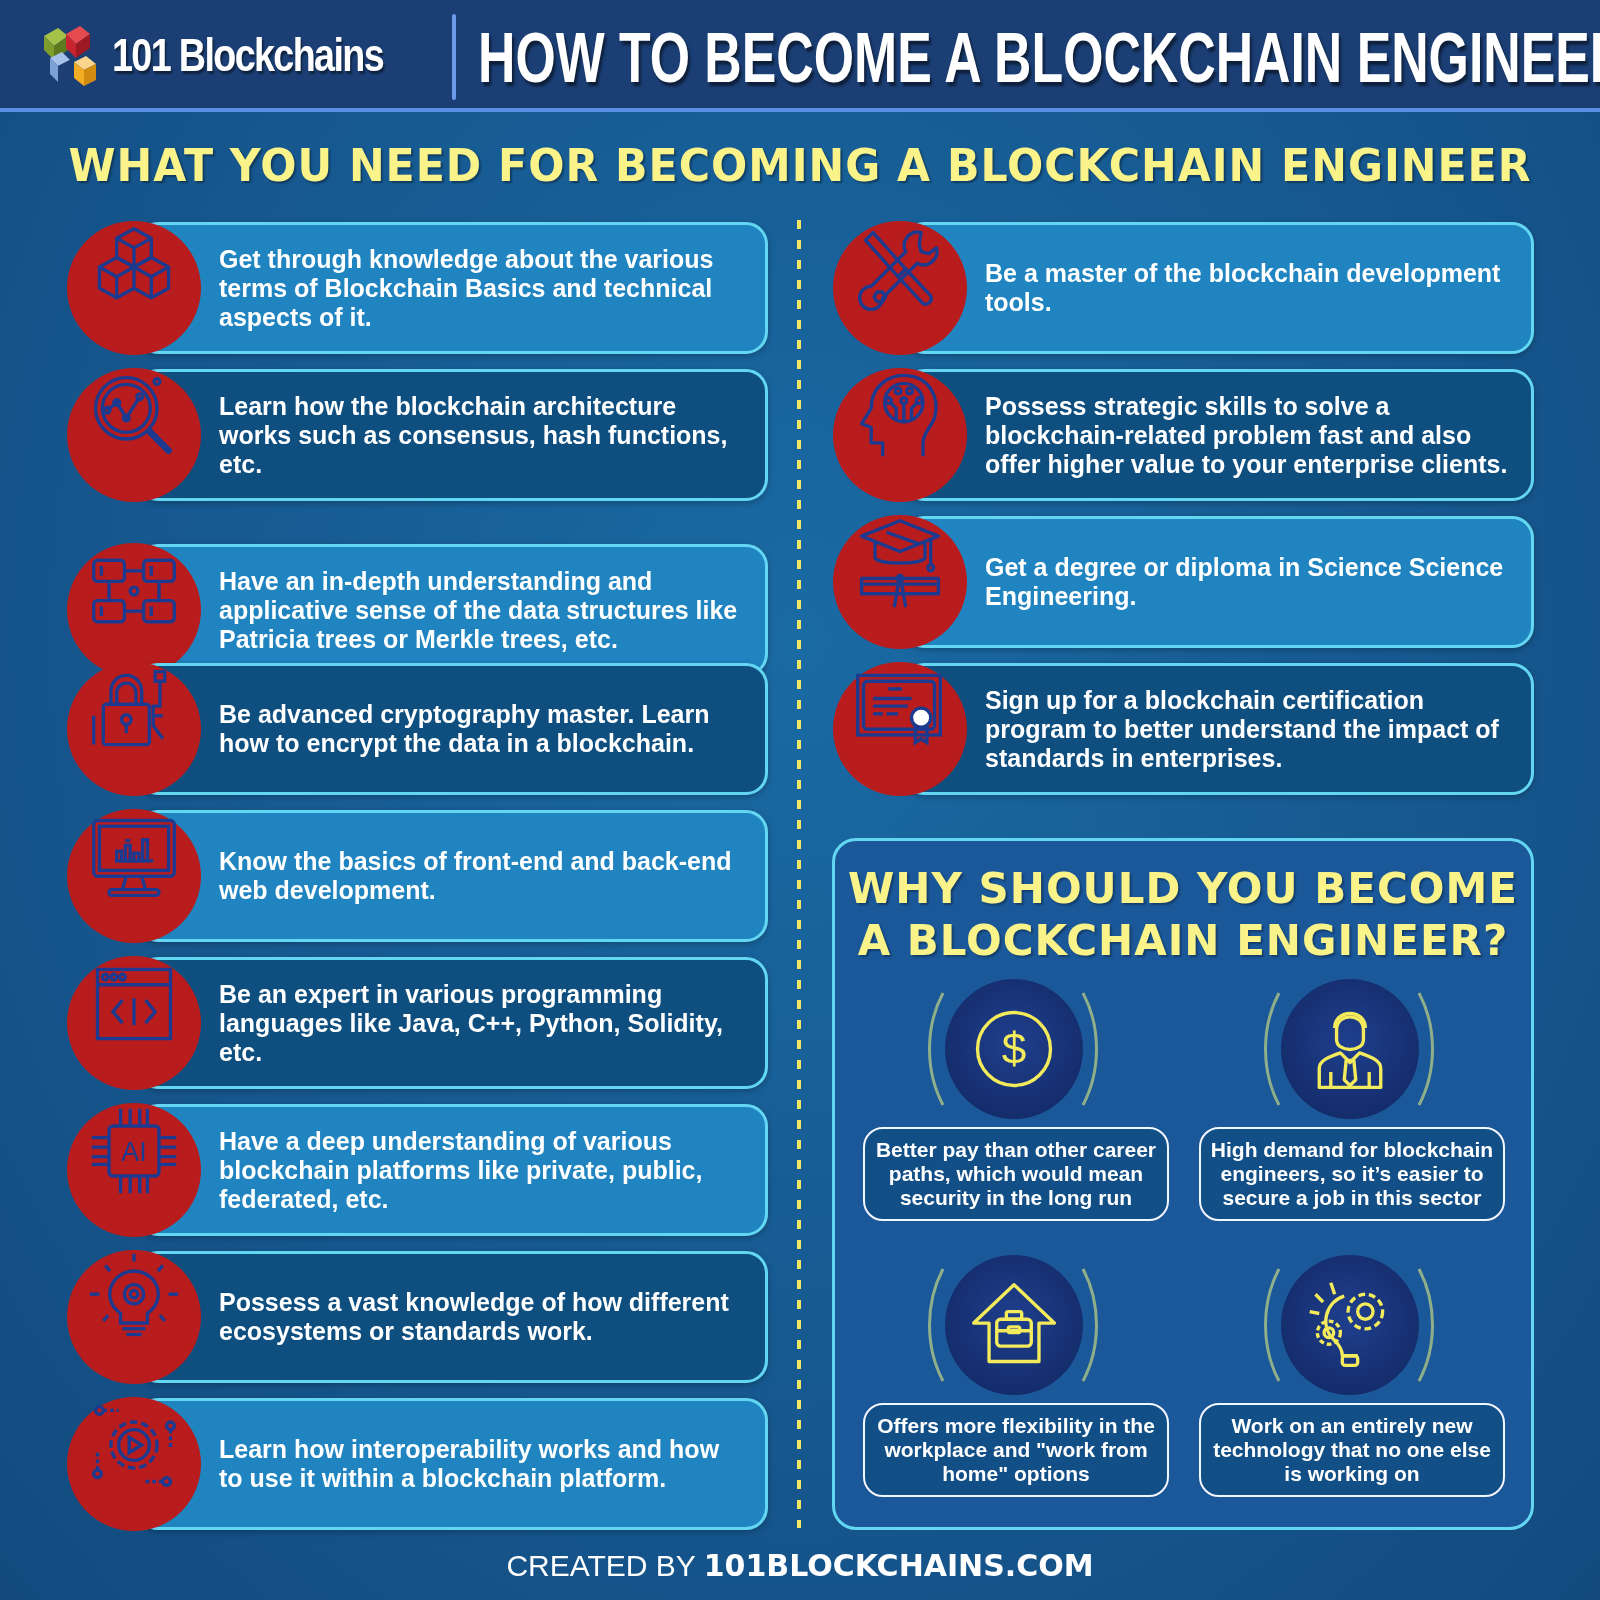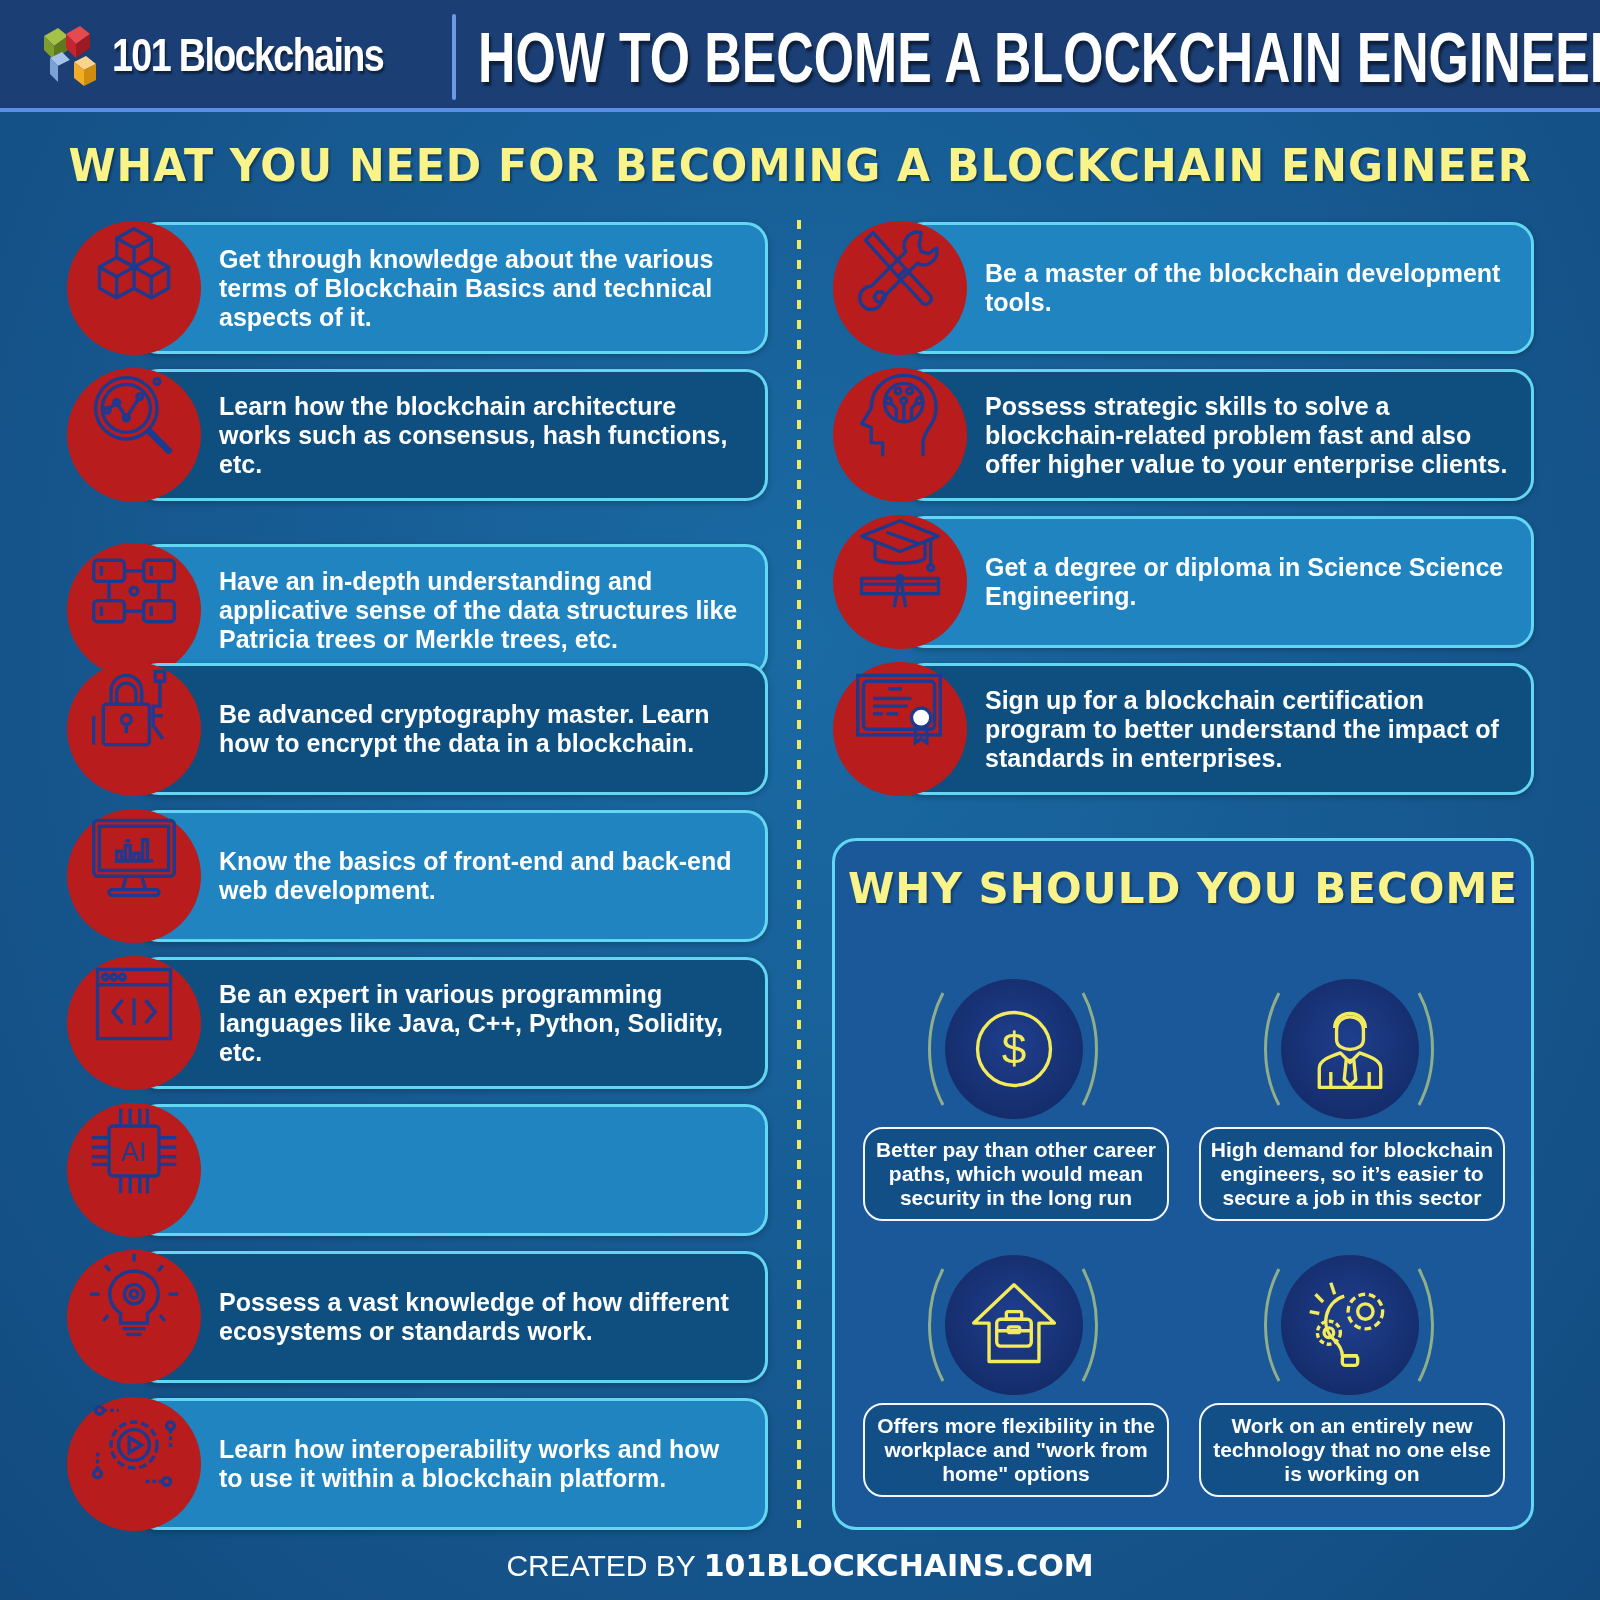--- a/index.html
+++ b/index.html
@@ -257,20 +257,21 @@
         <line x1="6" y1="46" x2="24" y2="46"></line>
         <line x1="6" y1="56" x2="24" y2="56"></line>
         <line x1="6" y1="64" x2="24" y2="64"></line>
       <line x1="76" y1="36" x2="94" y2="36"></line>
         <line x1="76" y1="46" x2="94" y2="46"></line>
         <line x1="76" y1="56" x2="94" y2="56"></line>
         <line x1="76" y1="64" x2="94" y2="64"></line>
       <text x="50" y="60" text-anchor="middle" fill="#1c3a8f" stroke="none" font-family="Liberation Sans, sans-serif" font-size="28">AI</text>
     </svg>
   </div>
+  <div class="text">Have a deep understanding of various blockchain platforms like private, public, federated, etc.</div>
 </div>
 
 <div class="card dark" style="left:136px; top:1251px; width:632px;">
   <div class="circle">
     <svg viewBox="0 0 100 100" fill="none" stroke="#1c3a8f" stroke-width="3.5">
       <path d="M36,66 C24,58 22,44 28,34 a26,26 0 0 1 44,0 C78,44 76,58 64,66 V76 H36 Z"></path>
       <line x1="38" y1="82" x2="62" y2="82"></line>
         <line x1="42" y1="88" x2="58" y2="88"></line>
       <circle cx="50" cy="46" r="10"></circle>
         <circle cx="50" cy="46" r="4"></circle>
@@ -366,20 +367,21 @@
       <circle cx="72" cy="58" r="10" fill="#fff"></circle>
       <polyline points="66,66 66,84 72,80 78,84 78,66"></polyline>
     </svg>
   </div>
   <div class="text">Sign up for a blockchain certification program to better understand the impact of standards in enterprises.</div>
 </div>
 
 <div class="why-panel">
   <div class="why-title">
     <div>WHY SHOULD YOU BECOME</div>
+    <div>A BLOCKCHAIN ENGINEER?</div>
   </div>
 
   <div class="why-item" style="left:28px; top:138px;">
     <div class="why-icon-wrap">
       <svg class="arc" viewBox="0 0 180 140" fill="none" stroke="#8fae8a" stroke-width="3">
           <path d="M20,14 C2,48 2,92 20,126"></path>
           <path d="M160,14 C178,48 178,92 160,126"></path>
         </svg>
       <div class="disk">
         <svg viewBox="0 0 100 100" fill="none" stroke="#f3ea5c" stroke-width="3.5">

